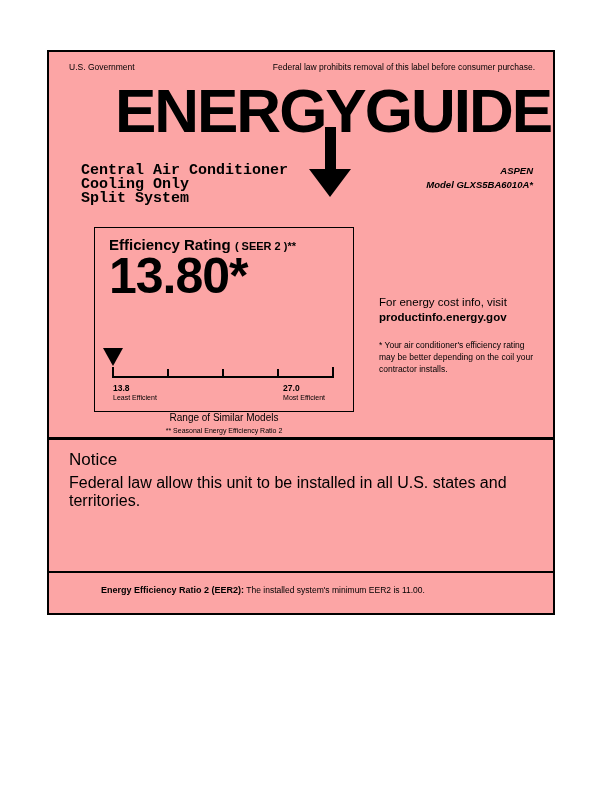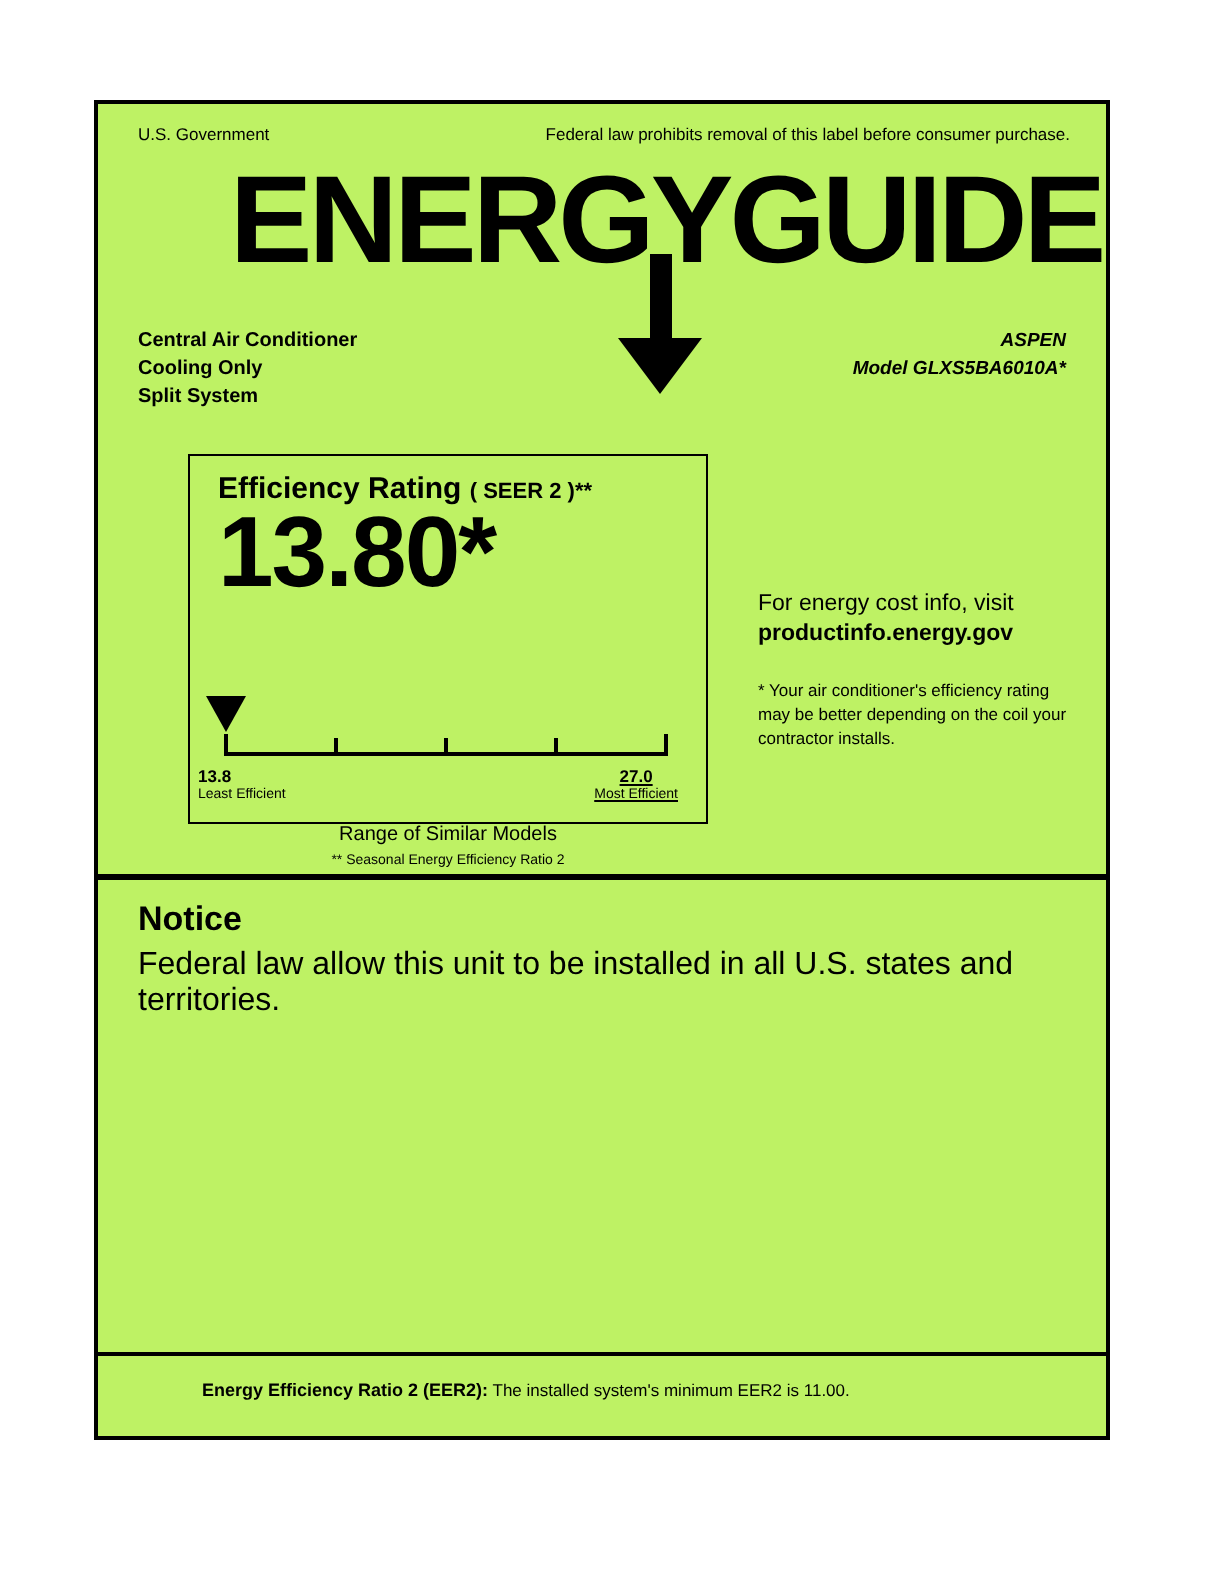--- a/index.html
+++ b/index.html
@@ -12,22 +12,22 @@
     height: 792px;
     font-family: "Liberation Sans", sans-serif;
     position: relative;
     overflow: hidden;
   }
   .label {
     position: absolute;
     left: 47px;
     top: 50px;
     width: 508px;
-    height: 670px;
-    background: #bef264;
+    height: 565px;
+    background: #fca5a5;
     border: 2px solid #000000;
     box-sizing: border-box;
   }
   .toprow {
     position: absolute;
     left: 20px;
     top: 10px;
     width: 466px;
     display: flex;
     justify-content: space-between;
@@ -74,26 +74,27 @@
     top: 42px;
     width: 0;
     height: 0;
     border-left: 21px solid transparent;
     border-right: 21px solid transparent;
     border-top: 28px solid #000;
   }
 
   .product-type {
     position: absolute;
-    left: 20px;
+    left: 32px;
     top: 112px;
-    font-size: 10px;
+    font-size: 15px;
     font-weight: bold;
     line-height: 14px;
     color: #000;
+    font-family: Liberation Mono, monospace;
   }
   .brand {
     position: absolute;
     right: 20px;
     top: 112px;
     text-align: right;
     font-size: 9.5px;
     font-weight: bold;
     line-height: 14px;
     color: #000;
@@ -159,41 +160,40 @@
     left: 8px;
     top: 120px;
     width: 0;
     height: 0;
     border-left: 10px solid transparent;
     border-right: 10px solid transparent;
     border-top: 18px solid #000;
   }
   .scale-left {
     position: absolute;
-    left: 4px;
+    left: 18px;
     top: 155px;
     font-size: 8.5px;
     font-weight: bold;
     color: #000;
   }
   .scale-left small, .scale-right small {
     display: block;
     font-size: 7px;
     font-weight: normal;
     margin-top: 1px;
   }
   .scale-right {
     position: absolute;
-    right: 14px;
+    right: 28px;
     top: 155px;
     font-size: 8.5px;
     font-weight: bold;
-    text-align: center;
-    color: #000;
-    text-decoration: underline;
+    text-align: left;
+    color: #000;
   }
   .range-label {
     position: absolute;
     left: 0;
     top: 184px;
     width: 100%;
     text-align: center;
     font-size: 10px;
     color: #000;
   }
@@ -229,21 +229,21 @@
     width: 100%;
     height: 3px;
     background: #000;
   }
 
   .notice-title {
     position: absolute;
     left: 20px;
     top: 398px;
     font-size: 17px;
-    font-weight: bold;
+    font-weight: normal;
     color: #000;
   }
   .notice-text {
     position: absolute;
     left: 20px;
     top: 422px;
     width: 470px;
     font-size: 16px;
     color: #000;
   }

